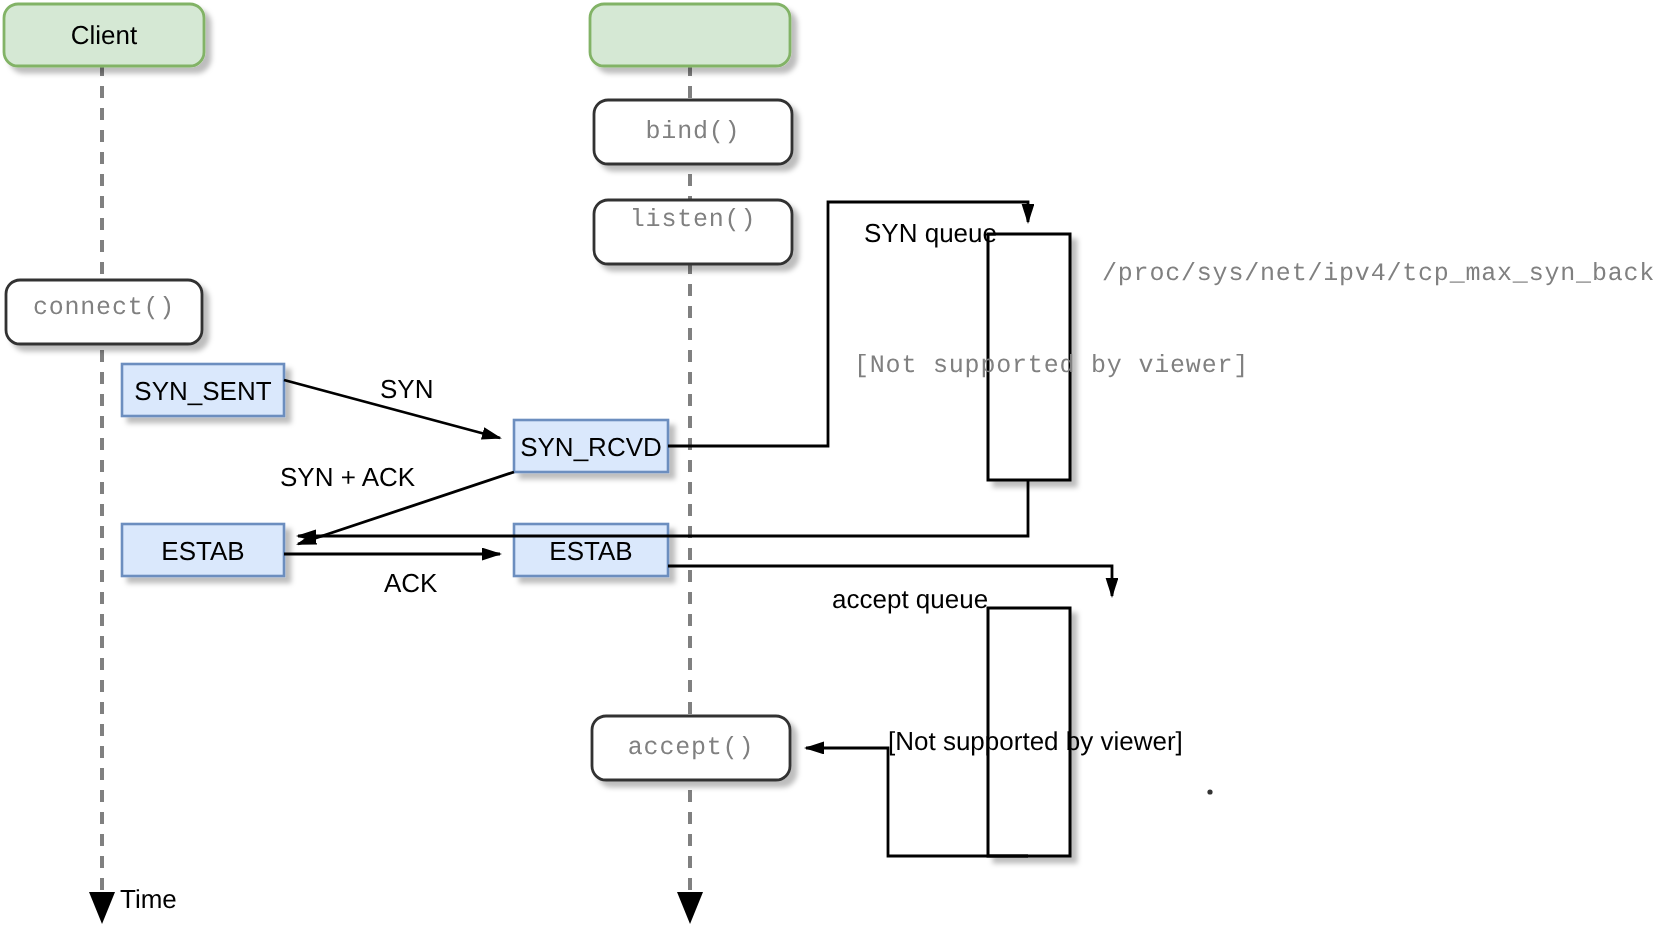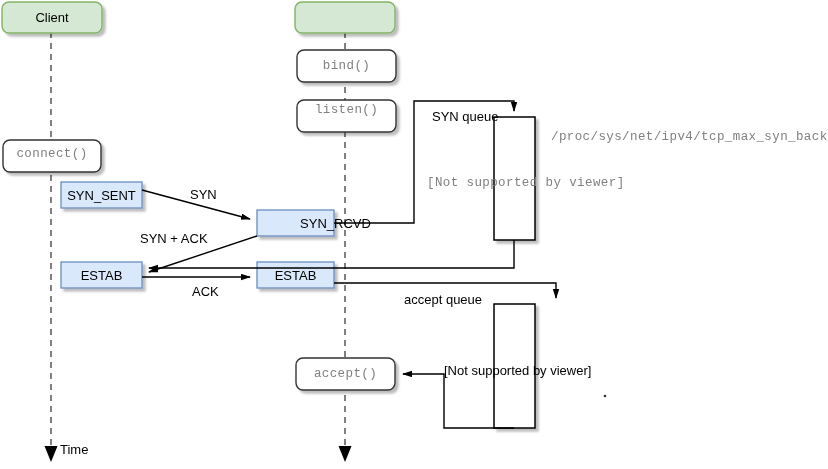--- a/index.html
+++ b/index.html
@@ -146,29 +146,29 @@
 
   <div class="node-text hdr-text" style="left:2px; top:2px; width:100px; height:31px;text-align:center;">Client</div>
 
   <div class="node-text call-text" style="left:297px; top:50px; width:99px; height:32px;text-align:center;">bind()</div>
   <div class="node-text call-text" style="left:297px; top:100px; width:99px; height:20px;">listen()</div>
   <div class="node-text call-text" style="left:3px; top:140px; width:98px; height:28px;">connect()</div>
   <div class="node-text state-text" style="left:61px; top:182px; width:81px; height:26px;">SYN_SENT</div>
 
   <div class="node-text call-text" style="left:296px; top:358px; width:99px; height:32px;">accept()</div>
   <div class="node-text state-text" style="left:61px; top:262px; width:81px; height:26px;">ESTAB</div>
-  <div class="node-text state-text" style="left:257px; top:210px; width:77px; height:26px;margin-left:40px;">SYN_RCVD</div>
+  <div class="node-text state-text" style="left:257px; top:210px; width:77px; height:26px;">SYN_RCVD</div>
   <div class="node-text state-text" style="left:257px; top:262px; width:77px; height:26px;">ESTAB</div>
 
   <div class="lbl lbl-sans" style="left:190px; top:188px;">SYN</div>
   <div class="lbl lbl-sans" style="left:140px; top:232px;text-align:center;">SYN + ACK</div>
   <div class="lbl lbl-sans" style="left:192px; top:285px;">ACK</div>
 
   <div class="lbl lbl-sans" style="left:432px; top:110px;">SYN queue</div>
-  <div class="lbl lbl-sans" style="left:404px; top:293px;">accept queue</div>
+  <div class="lbl lbl-sans" style="left:416px; top:293px;">accept queue</div>
 
   <div class="lbl lbl-mono-gray" style="left:551px; top:131px;">/proc/sys/net/ipv4/tcp_max_syn_backlog</div>
 
   <div class="lbl lbl-mono-gray" style="left:427px; top:177px;">[Not supported by viewer]</div>
   <div class="lbl lbl-sans" style="left:444px; top:364px;">[Not supported by viewer]</div>
 
   <div class="lbl lbl-sans" style="left:60px; top:443px;text-align:right;">Time</div>
 
 </div>
 

